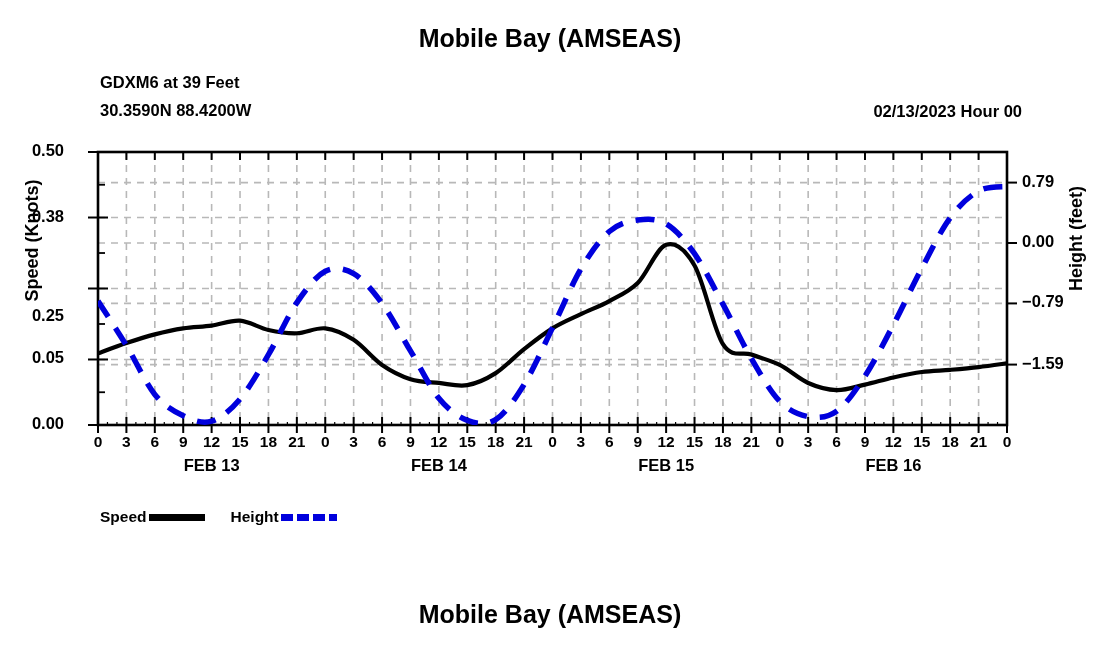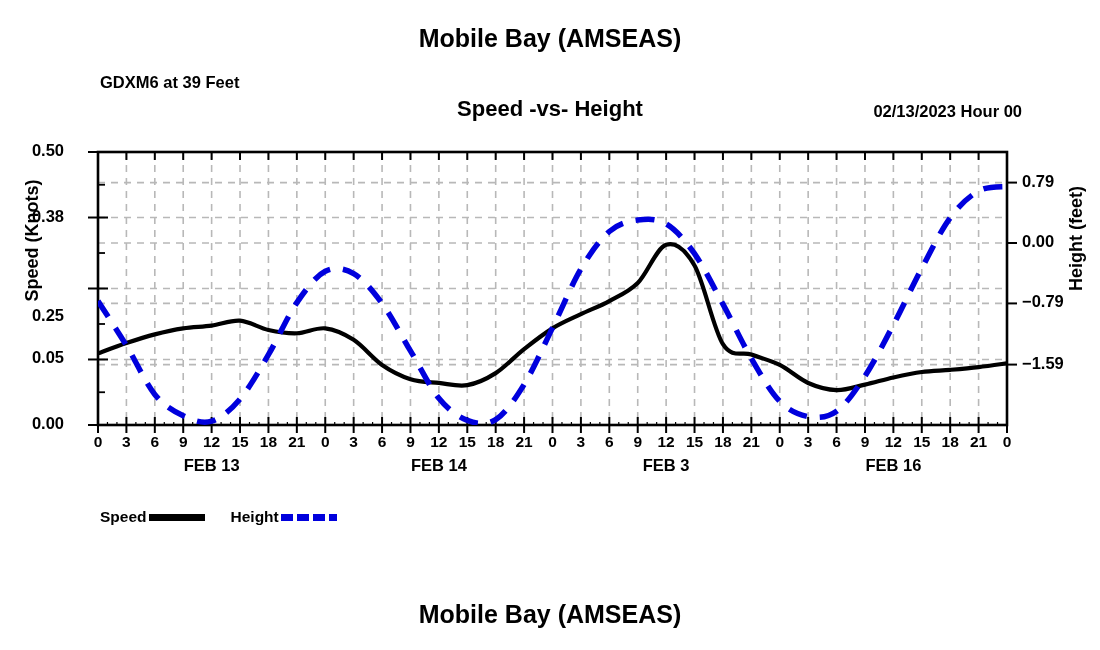--- a/index.html
+++ b/index.html
@@ -27,21 +27,21 @@
   .leg-gap{width:26px;}
   svg{position:absolute;left:0;top:0;}
 </style>
 </head>
 <body>
 
 <div id="page">
 
   <div class="txt" id="title-top">Mobile Bay (AMSEAS)</div>
   <div class="txt" id="station">GDXM6 at 39 Feet</div>
-  <div class="txt" id="subtitle">Speed -vs- Height</div>
+  <div class="txt" id="coords">30.3590N  88.4200W</div>
   <div class="txt" id="datestamp">02/13/2023 Hour 00</div>
 
   <div class="txt" id="ylabel-left">Speed (Knots)</div>
   <div class="txt" id="ylabel-right">Height (feet)</div>
 
   <svg id="plot" width="1100" height="650">
       <line x1="126.40625" y1="152" x2="126.40625" y2="425" stroke="#b8b8b8" stroke-width="1.6" stroke-dasharray="7,6"></line>
       <line x1="154.8125" y1="152" x2="154.8125" y2="425" stroke="#b8b8b8" stroke-width="1.6" stroke-dasharray="7,6"></line>
       <line x1="183.21875" y1="152" x2="183.21875" y2="425" stroke="#b8b8b8" stroke-width="1.6" stroke-dasharray="7,6"></line>
       <line x1="211.625" y1="152" x2="211.625" y2="425" stroke="#b8b8b8" stroke-width="1.6" stroke-dasharray="7,6"></line>
@@ -312,21 +312,21 @@
       <div class="xtick" style="left: 849.969px; top: 433px;">9</div>
       <div class="xtick" style="left: 878.375px; top: 433px;">12</div>
       <div class="xtick" style="left: 906.781px; top: 433px;">15</div>
       <div class="xtick" style="left: 935.188px; top: 433px;">18</div>
       <div class="xtick" style="left: 963.594px; top: 433px;">21</div>
       <div class="xtick" style="left: 992px; top: 433px;">0</div>
     </div>
   <div id="daylabels">
       <div class="daylab" style="left: 156.625px; top: 456px;">FEB 13</div>
       <div class="daylab" style="left: 383.875px; top: 456px;">FEB 14</div>
-      <div class="daylab" style="left: 611.125px; top: 456px;">FEB 3</div>
+      <div class="daylab" style="left: 611.125px; top: 456px;">FEB 15</div>
       <div class="daylab" style="left: 838.375px; top: 456px;">FEB 16</div>
     </div>
 
   <div id="legend">
     <div class="leg-item">
       <span class="leg-label">Speed</span>
       <span class="leg-line" id="leg-speed" style="background: rgb(0, 0, 0);"></span>
     </div>
     <span class="leg-gap"></span>
     <div class="leg-item">

